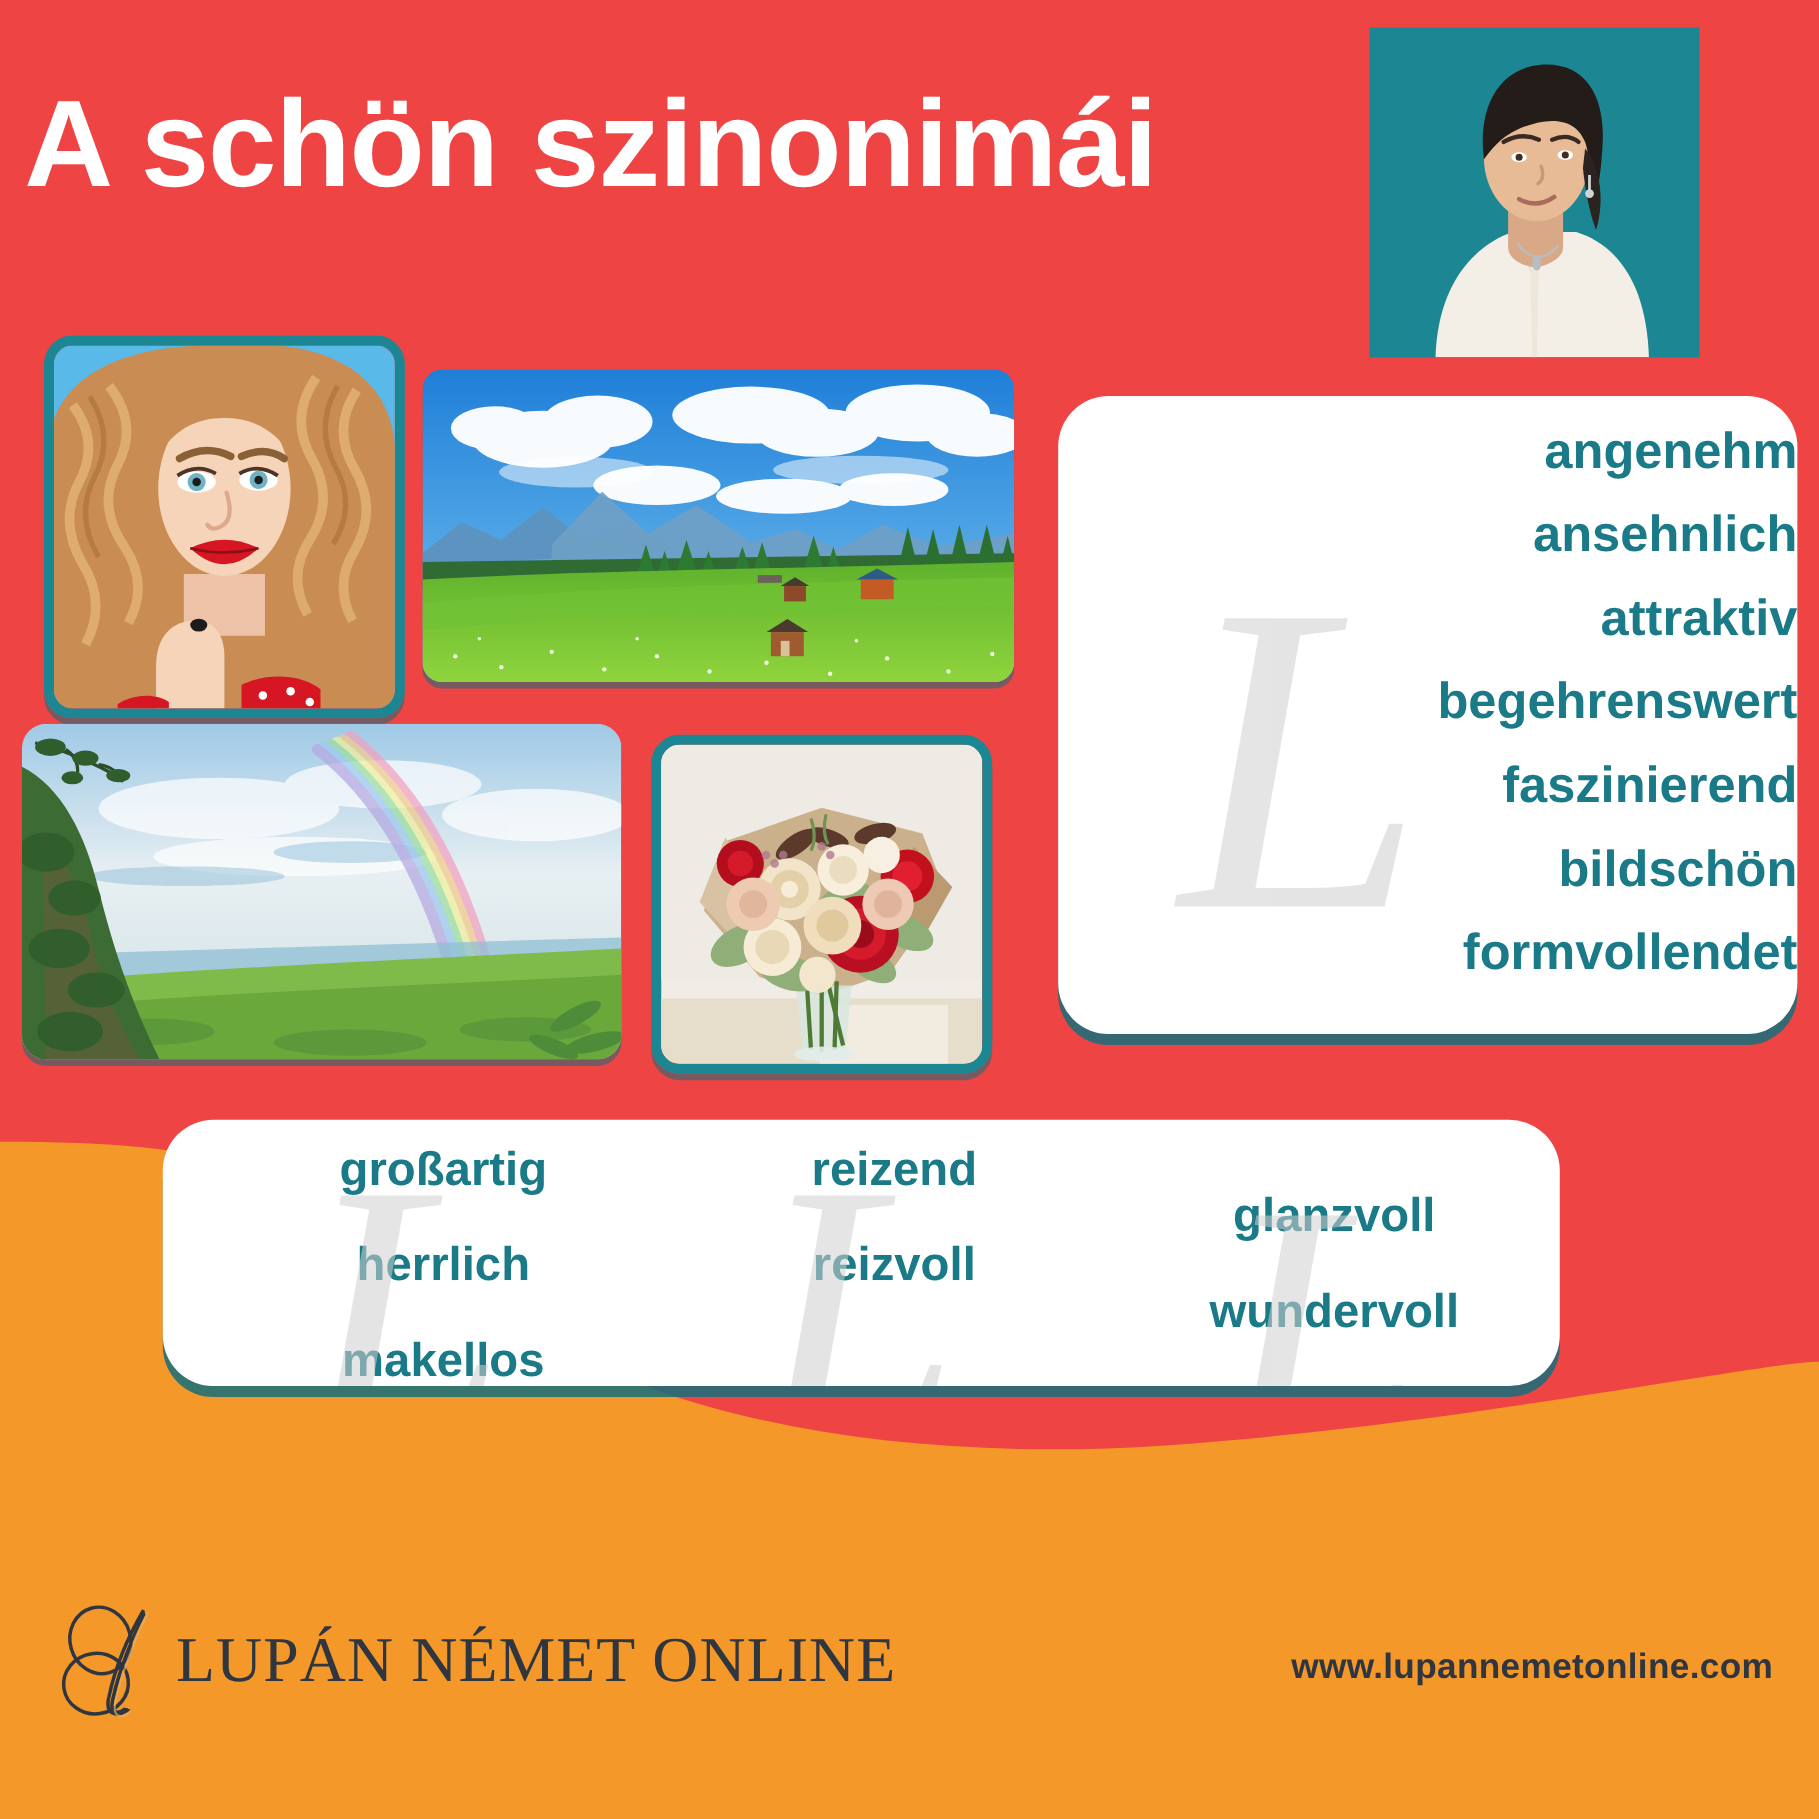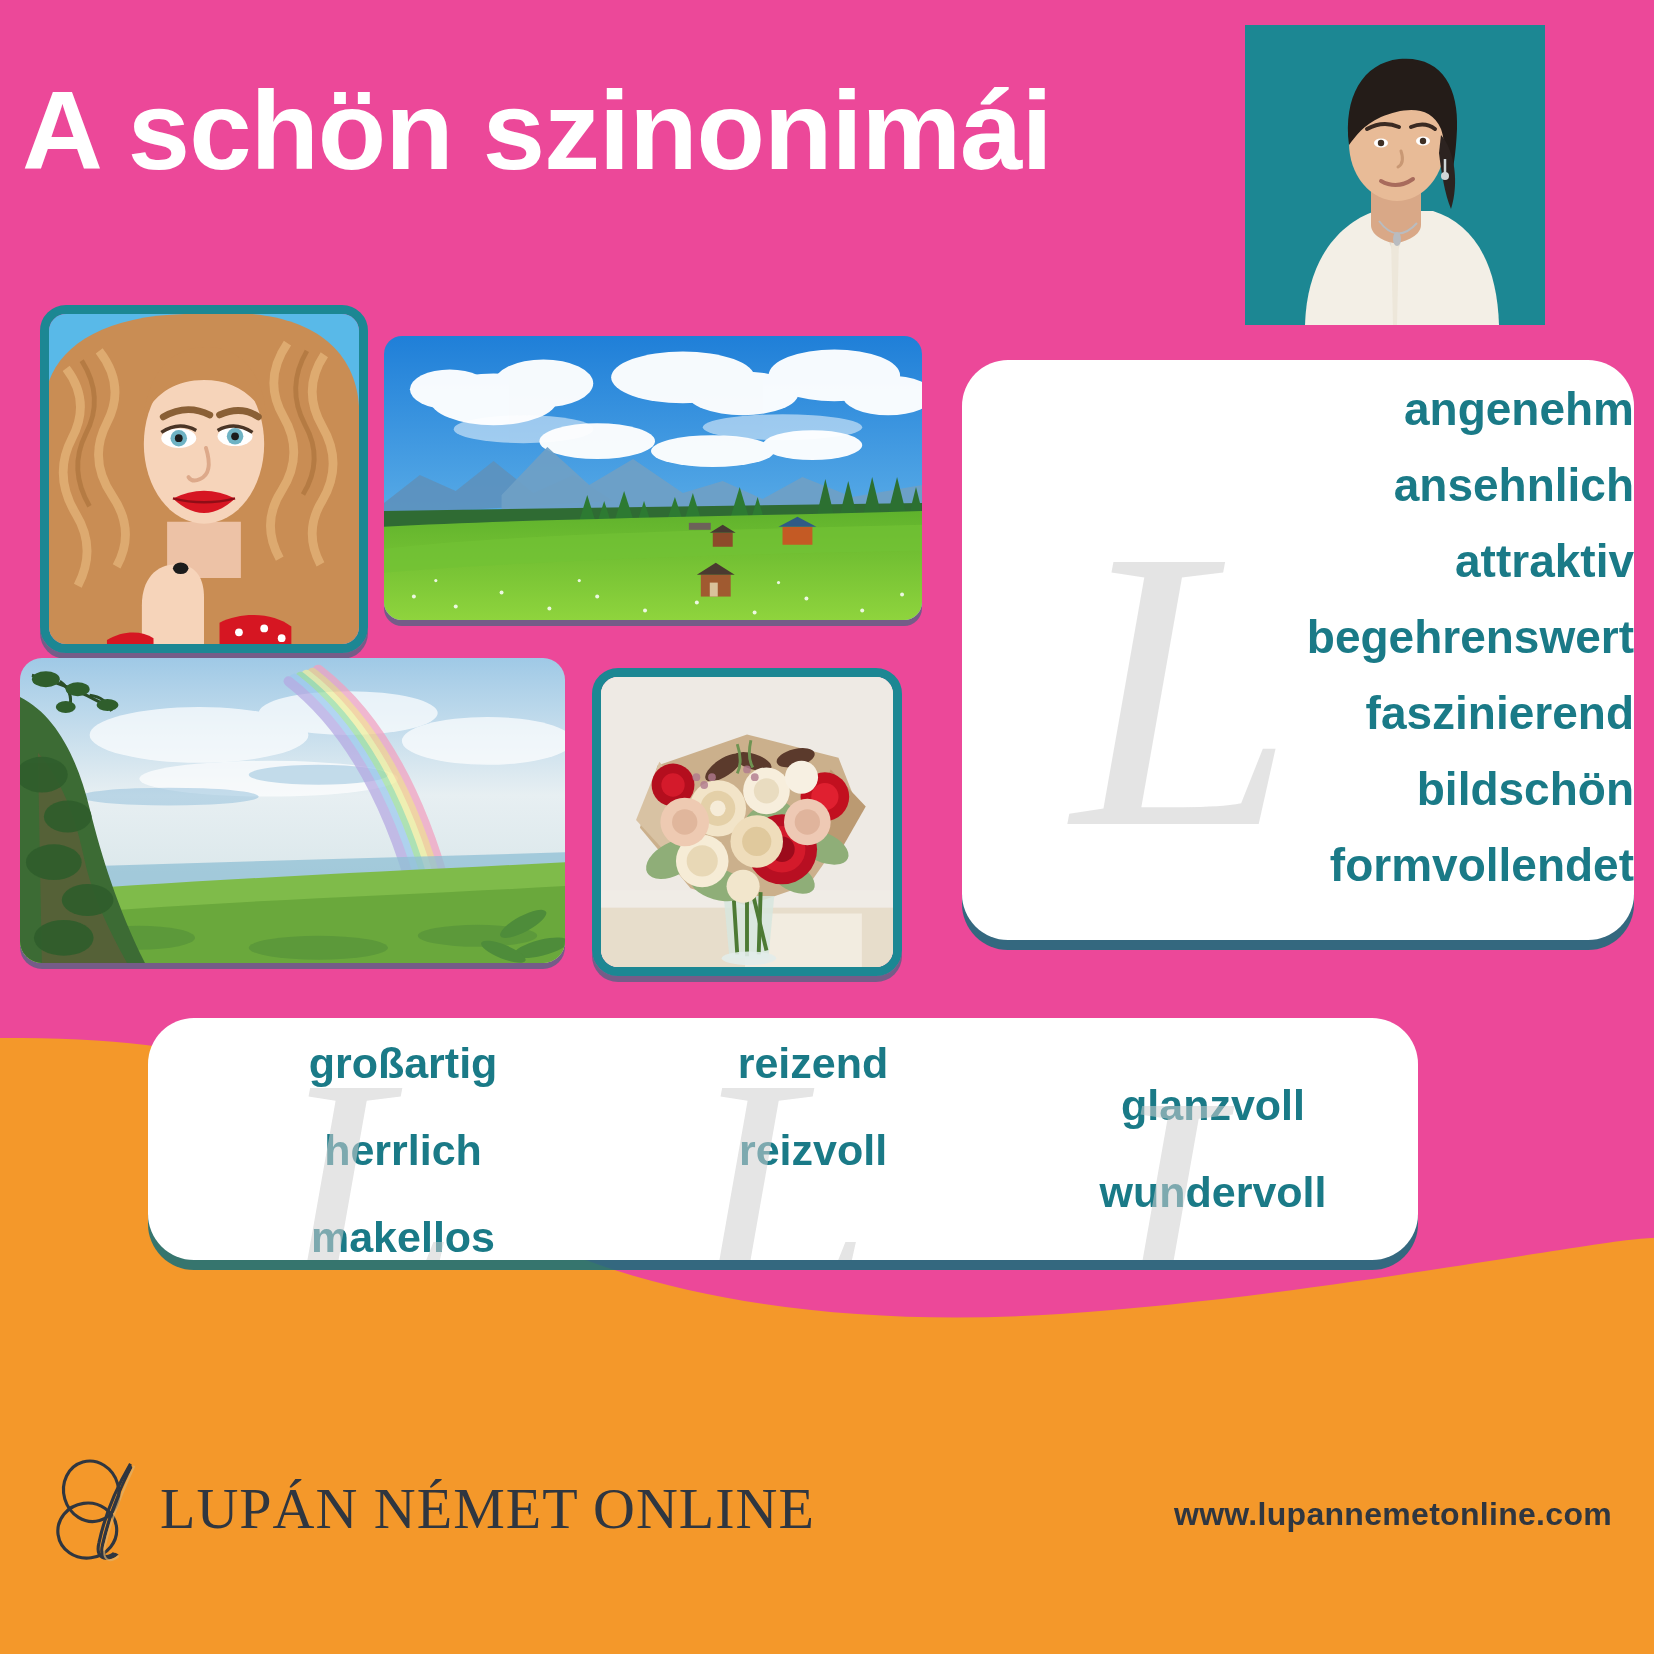--- a/index.html
+++ b/index.html
@@ -5,21 +5,21 @@
   html, body {
     margin: 0;
     padding: 0;
     background: #ffffff;
   }
   #canvas {
     position: relative;
     width: 1654px;
     height: 1654px;
     overflow: hidden;
-    background: #ec4899;
+    background: #ef4444;
     font-family: "Liberation Sans", sans-serif;
   }
 
   
   .orange-wave {
     position: absolute;
     left: 0;
     top: 950px;
     width: 1654px;
     height: 710px;

